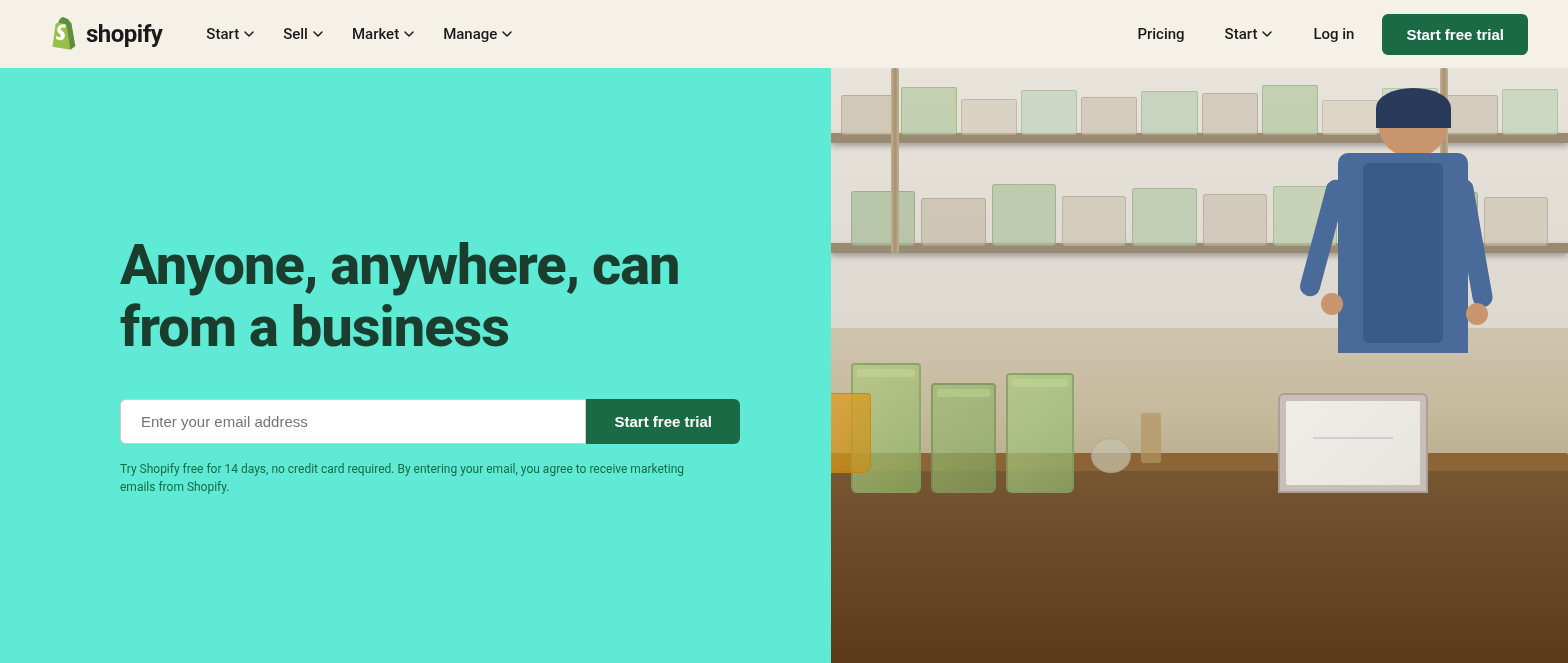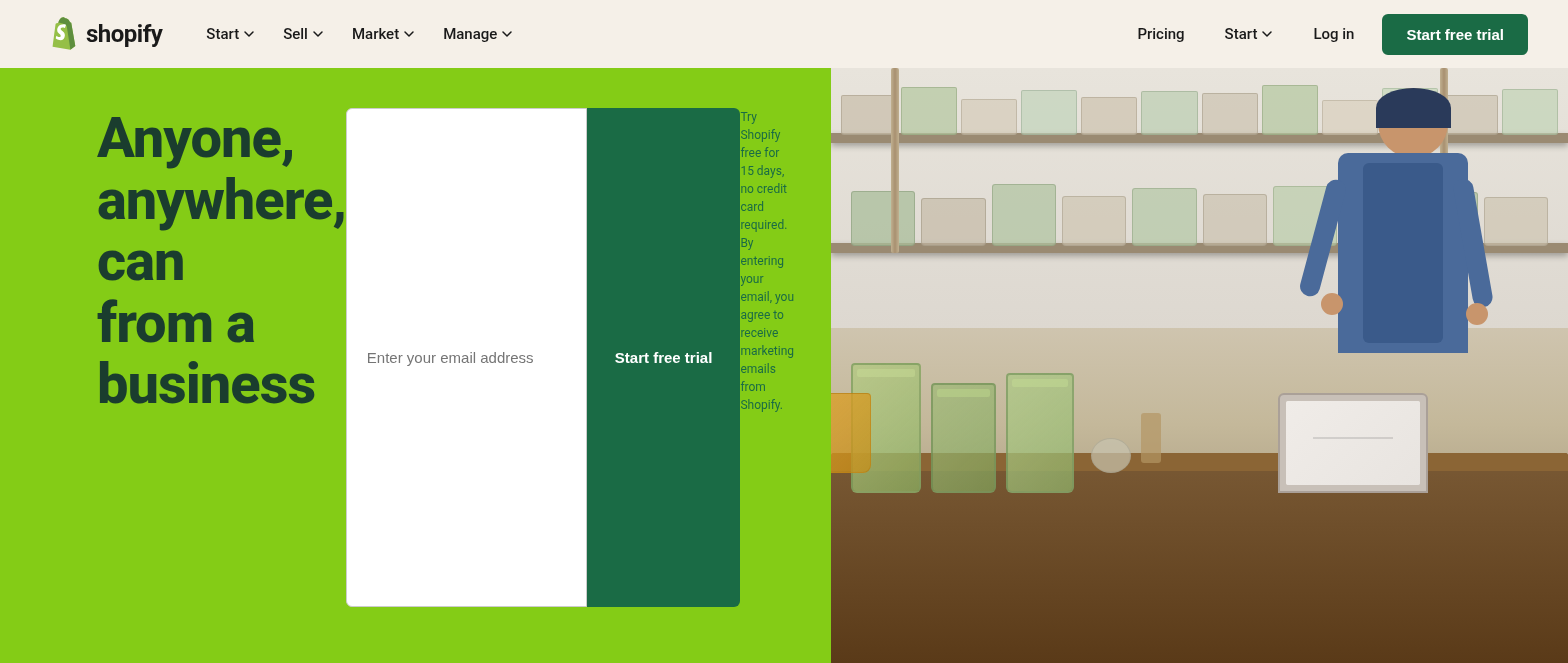--- a/index.html
+++ b/index.html
@@ -119,23 +119,23 @@
 
     
     .main-content {
       display: flex;
       height: calc(663px - 68px);
       position: relative;
     }
 
     .hero-left {
       width: 53%;
-      background: #84cc16;
-      display: flex;
-      flex-direction: row;
+      background: #5eead4;
+      display: flex;
+      flex-direction: column;
       justify-content: center;
       padding: 40px 60px 40px 120px;
     }
 
     .hero-title {
       font-size: 56px;
       font-weight: 800;
       color: #1a3d2e;
       line-height: 1.1;
       margin-bottom: 40px;
@@ -363,21 +363,21 @@
 
   <div class="hero-left">
     <h1 class="hero-title">
       <span>Anyone, anywhere, can</span><br>
       <span>from a business</span>
     </h1>
     <div class="email-form">
       <input type="email" class="email-input" placeholder="Enter your email address" style="">
       <button class="trial-btn">Start free trial</button>
     </div>
-    <p class="fine-print">Try Shopify free for 15 days, no credit card required. By entering your email, you agree to receive marketing emails from Shopify.</p>
+    <p class="fine-print">Try Shopify free for 14 days, no credit card required. By entering your email, you agree to receive marketing emails from Shopify.</p>
   </div>
 
   <div class="hero-right">
     <div class="shop-scene">
 
       <div class="shop-bg"></div>
 
       <div style="position:absolute;top:0;left:0;right:0;height:260px;background:linear-gradient(to bottom, #e8e4dc 0%, #ddd8d0 100%);">
 
         <div style="position:absolute;top:65px;left:0;right:0;height:10px;background:#9a8a72;box-shadow:0 3px 6px rgba(0,0,0,0.3);"></div>

